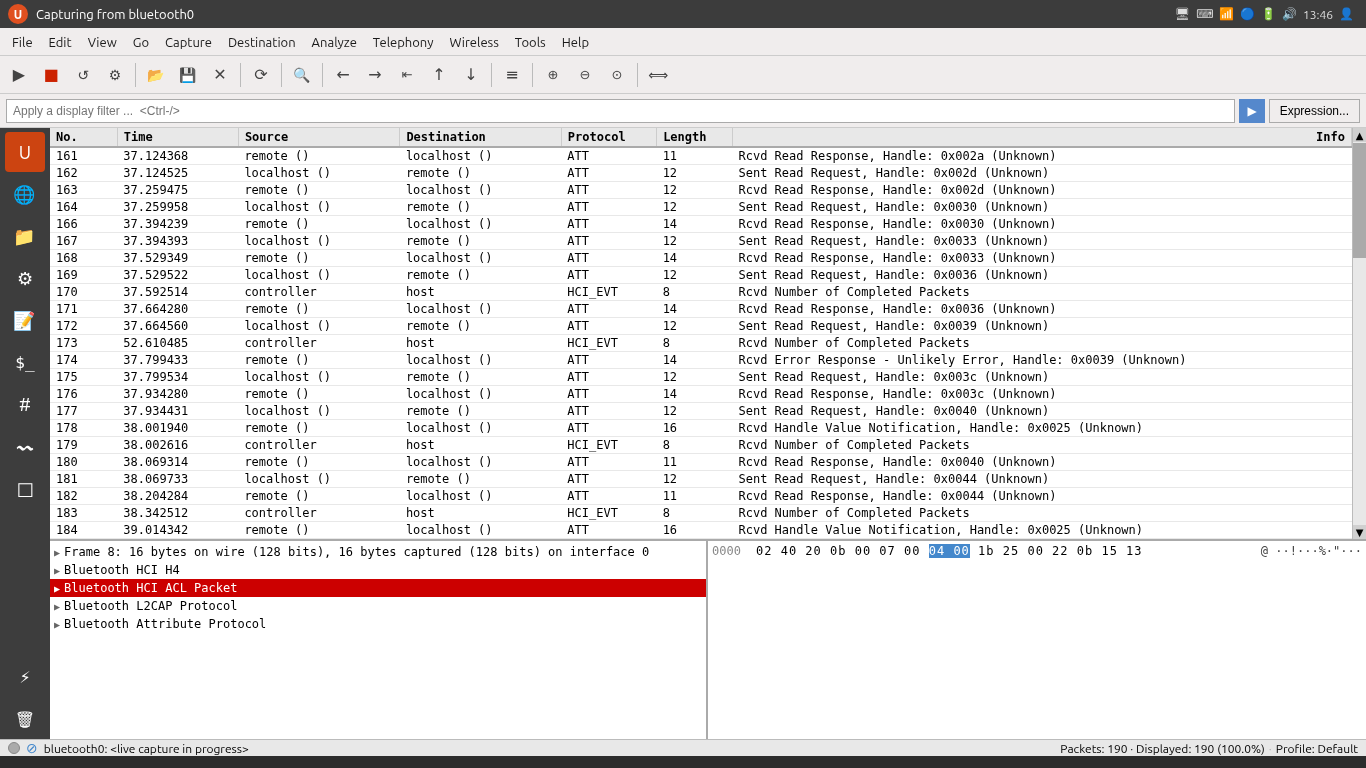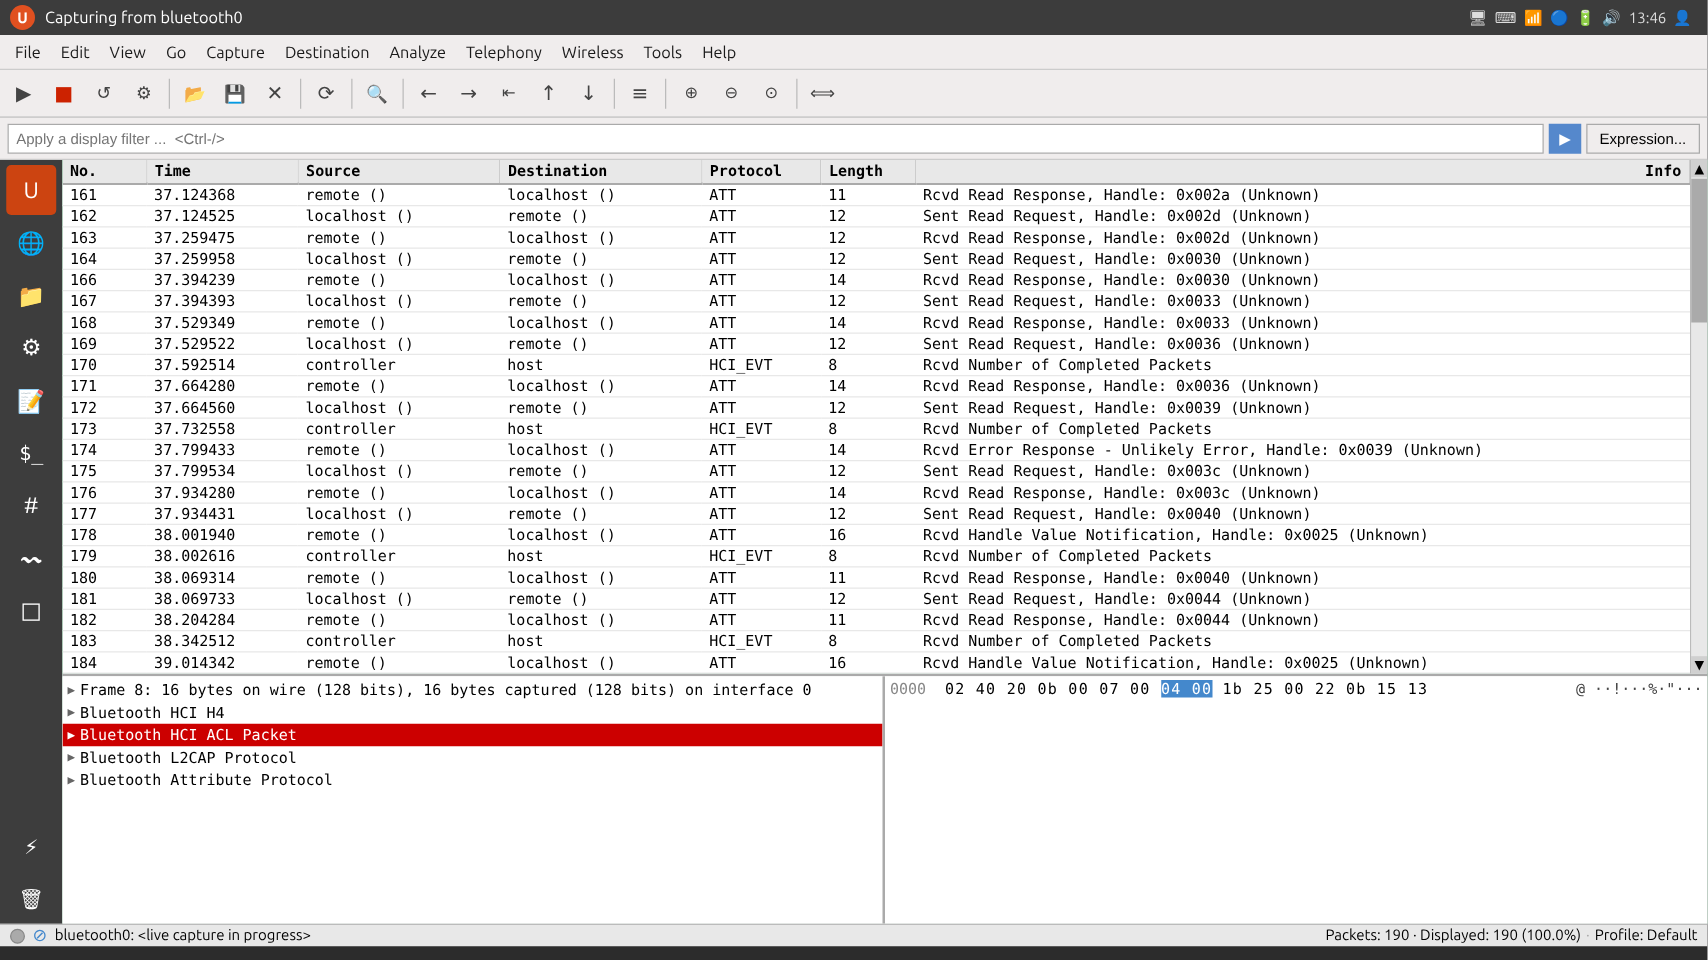--- a/index.html
+++ b/index.html
@@ -151,21 +151,21 @@
       cursor: pointer;
       border-radius: 4px;
     }
     .sidebar-icon.active { background: #e05020; }
 
     
     #content {
       flex: 1;
       display: flex;
       flex-direction: column;
-      background: #86efac;
+      background: #7f1d1d;
     }
 
     
     #packet-list-area {
       flex: 1;
       overflow: hidden;
       background: #fff;
     }
 
     #packet-table {
@@ -520,21 +520,21 @@
                   <td>172</td>
                   <td>37.664560</td>
                   <td>localhost ()</td>
                   <td>remote ()</td>
                   <td>ATT</td>
                   <td>12</td>
                   <td>Sent Read Request, Handle: 0x0039 (Unknown)</td>
                 </tr>
                 <tr>
                   <td>173</td>
-                  <td>37.732558</td>
+                  <td>52.610485</td>
                   <td>controller</td>
                   <td>host</td>
                   <td>HCI_EVT</td>
                   <td>8</td>
                   <td>Rcvd Number of Completed Packets</td>
                 </tr>
                 <tr>
                   <td>174</td>
                   <td>37.799433</td>
                   <td>remote ()</td>

